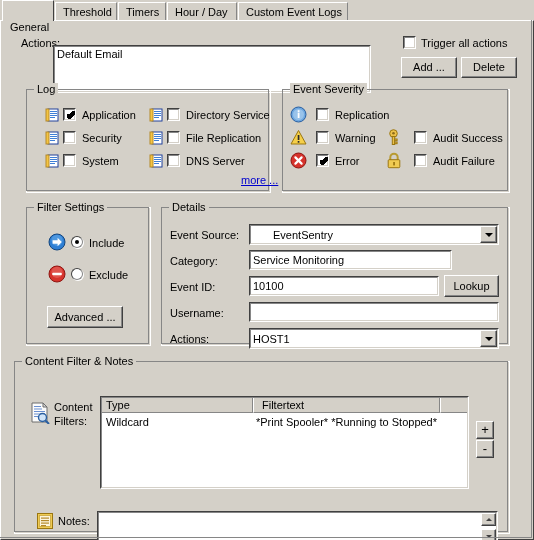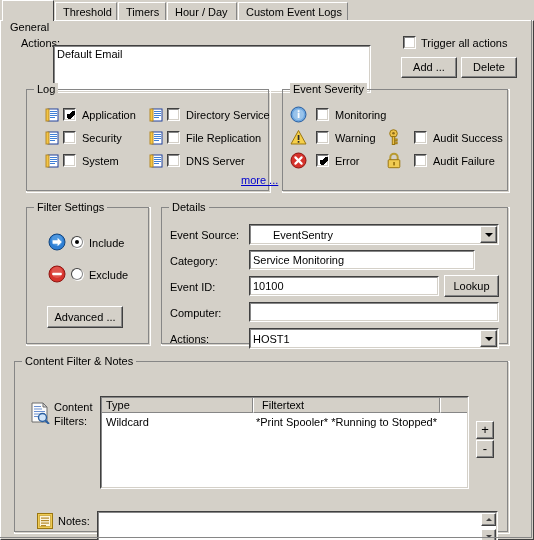--- a/index.html
+++ b/index.html
@@ -285,21 +285,21 @@
 
     <span class="ico" style="left:289px;top:85px;">
       <svg width="17" height="17" viewBox="0 0 17 17">
           <circle cx="8.5" cy="8.5" r="7.5" fill="#6fa8e0" stroke="#2a5fa0" stroke-width="1"></circle>
           <circle cx="8.5" cy="8.5" r="5.5" fill="#bcd9f2" opacity="0.55"></circle>
           <rect x="7.7" y="6.6" width="1.8" height="5.4" fill="#ffffff"></rect>
           <rect x="7.7" y="4.2" width="1.8" height="1.8" fill="#ffffff"></rect>
         </svg>
     </span>
     <div class="cb" style="left:315px;top:87px;"></div>
-    <div class="lbl" style="left:334px;top:88px;">Monitoring</div>
+    <div class="lbl" style="left:334px;top:88px;">Replication</div>
 
     <span class="ico" style="left:289px;top:108px;">
       <svg width="17" height="17" viewBox="0 0 17 17">
           <polygon points="8.5,1.5 16,15 1,15" fill="#f5cf49" stroke="#9a7611" stroke-width="1" stroke-linejoin="round"></polygon>
           <rect x="7.7" y="6" width="1.7" height="5" fill="#2b2b2b"></rect>
           <rect x="7.7" y="12" width="1.7" height="1.7" fill="#2b2b2b"></rect>
         </svg>
     </span>
     <div class="cb" style="left:315px;top:110px;"></div>
     <div class="lbl" style="left:334px;top:111px;">Warning</div>
@@ -374,33 +374,33 @@
 
     <div class="lbl" style="left:169px;top:208px;">Event Source:</div>
     <div class="sunken" style="left:248px;top:203px;width:250px;height:21px;">
       <div class="txt" style="top:4px;margin-left:20px;">EventSentry</div>
       <div class="cbo-btn" style="right:1px;">
           <i class="arrow-dn"></i>
         </div>
     </div>
 
     <div class="lbl" style="left:169px;top:234px;">Category:</div>
-    <div class="sunken" style="left:248px;top:229px;width:226px;height:20px;">
+    <div class="sunken" style="left:248px;top:229px;width:203px;height:20px;">
       <div class="txt" style="top:3px;">Service Monitoring</div>
     </div>
 
     <div class="lbl" style="left:169px;top:260px;">Event ID:</div>
     <div class="sunken" style="left:248px;top:255px;width:190px;height:20px;">
       <div class="txt" style="top:3px;">10100</div>
     </div>
     <div class="btn" style="left:443px;top:254px;width:55px;height:22px;line-height:20px;">
         <span>Lookup</span>
       </div>
 
-    <div class="lbl" style="left:169px;top:286px;">Computer:</div>
+    <div class="lbl" style="left:169px;top:286px;">Username:</div>
     <div class="sunken" style="left:248px;top:281px;width:250px;height:20px;">
       <div class="txt" style="top:3px;"></div>
     </div>
 
     <div class="lbl" style="left:169px;top:312px;">Actions:</div>
     <div class="sunken" style="left:248px;top:307px;width:250px;height:21px;">
       <div class="txt" style="top:4px;">HOST1</div>
       <div class="cbo-btn" style="right:1px;">
           <i class="arrow-dn"></i>
         </div>

